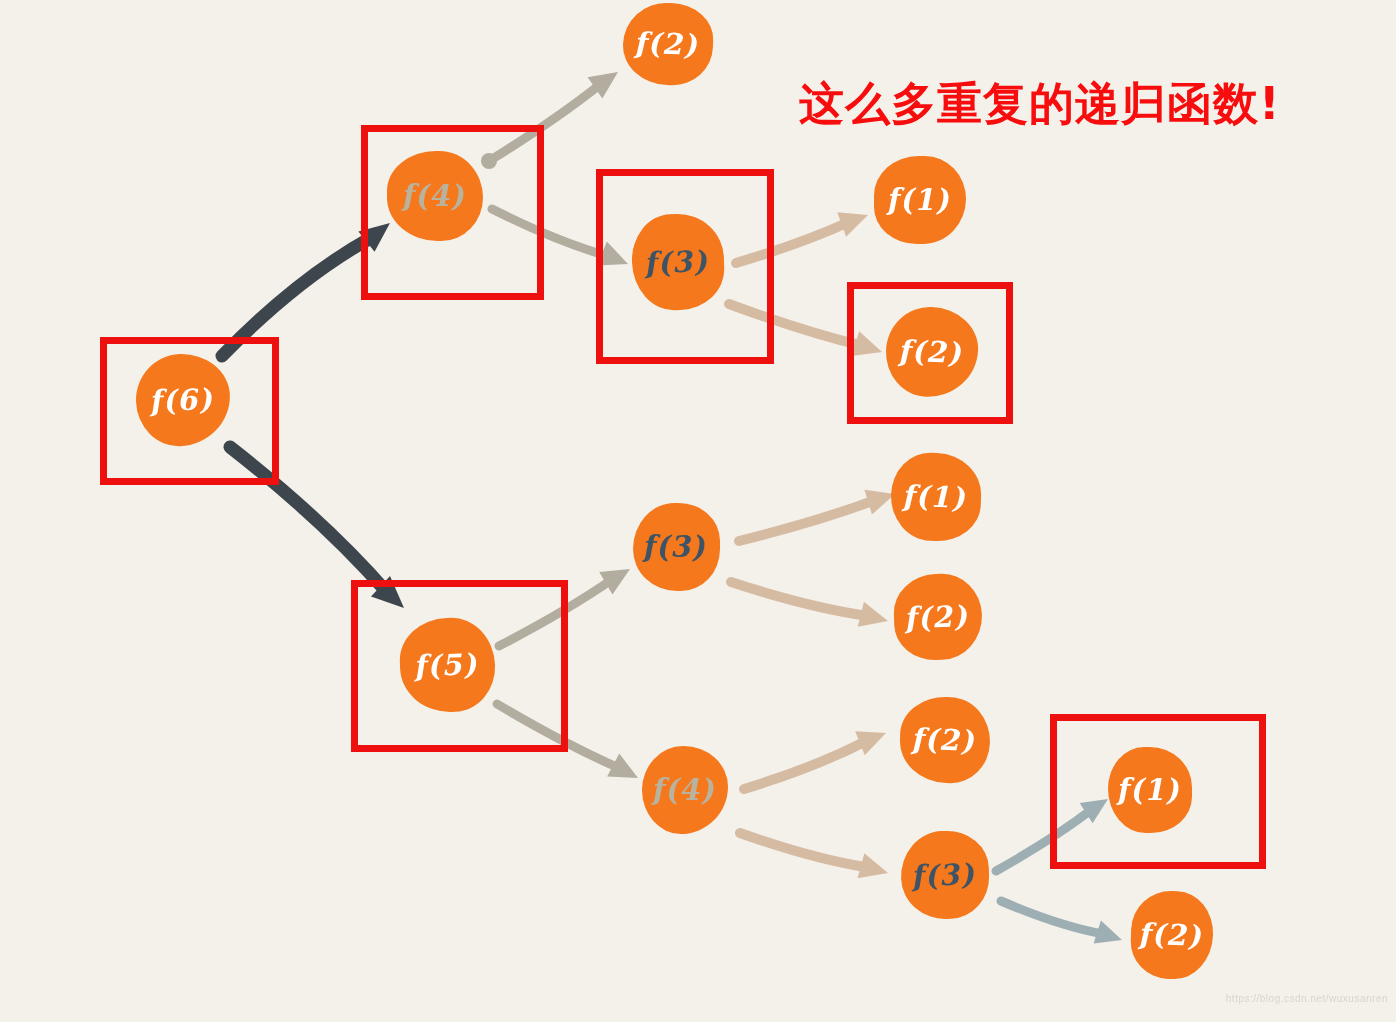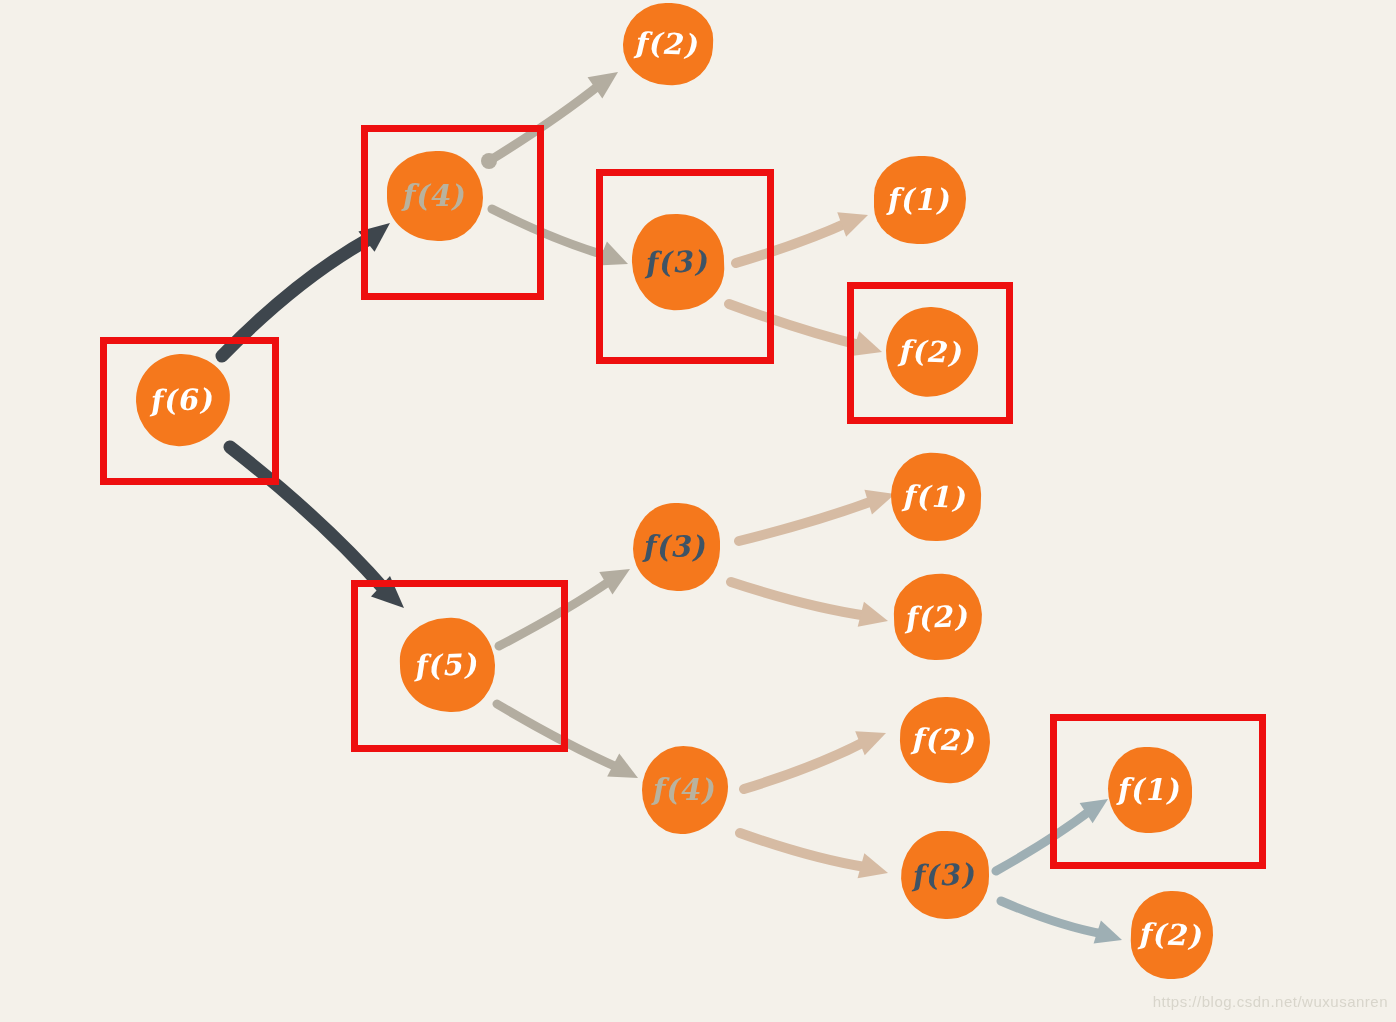--- a/index.html
+++ b/index.html
@@ -32,21 +32,21 @@
     left:799px;top:74px;
     font-size:45px;
     font-weight:600;
     letter-spacing:1px;
     white-space:nowrap;
     font-family:"DejaVu Sans","Liberation Sans",sans-serif;
   }
   .watermark{
     position:absolute;
     right:8px;top:993px;
-    font-size:15px;
+    font-size:10px;
     letter-spacing:0.5px;
     font-family:"Liberation Sans",sans-serif;
   }
 </style>
 </head>
 <body>
 
 <div class="stage" style="background: rgb(244, 241, 234);">
   <svg class="edges layer" width="1396" height="1022" viewBox="0 0 1396 1022">
       <g>
@@ -125,14 +125,15 @@
       <div class="node" style="left: 1131px; top: 891px; width: 82px; height: 88px; background: rgb(245, 120, 28); border-radius: 52% 48% 50% 50% / 48% 52% 55% 45%; color: rgb(255, 255, 255); transform: rotate(2deg);">f(2)</div>
     </div>
   <div class="layer">
       <div class="hl" style="left: 100px; top: 337px; width: 165px; height: 134px; border-color: rgb(238, 15, 15);"></div>
       <div class="hl" style="left: 361px; top: 125px; width: 169px; height: 161px; border-color: rgb(238, 15, 15);"></div>
       <div class="hl" style="left: 596px; top: 169px; width: 164px; height: 181px; border-color: rgb(238, 15, 15);"></div>
       <div class="hl" style="left: 847px; top: 282px; width: 152px; height: 128px; border-color: rgb(238, 15, 15);"></div>
       <div class="hl" style="left: 351px; top: 580px; width: 203px; height: 158px; border-color: rgb(238, 15, 15);"></div>
       <div class="hl" style="left: 1050px; top: 714px; width: 202px; height: 141px; border-color: rgb(238, 15, 15);"></div>
     </div>
+  <div class="title" style="color: rgb(247, 13, 13);">这么多重复的递归函数!</div>
   <div class="watermark" style="color: rgb(216, 213, 203);">https://blog.csdn.net/wuxusanren</div>
 </div>
 
 </body></html>

